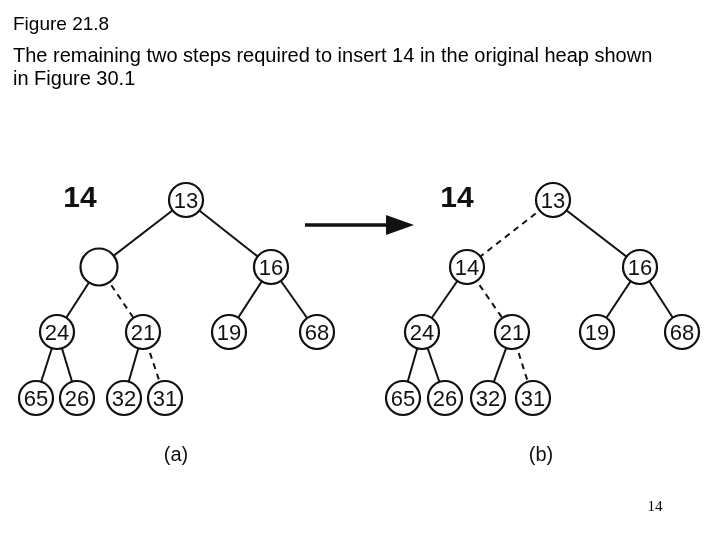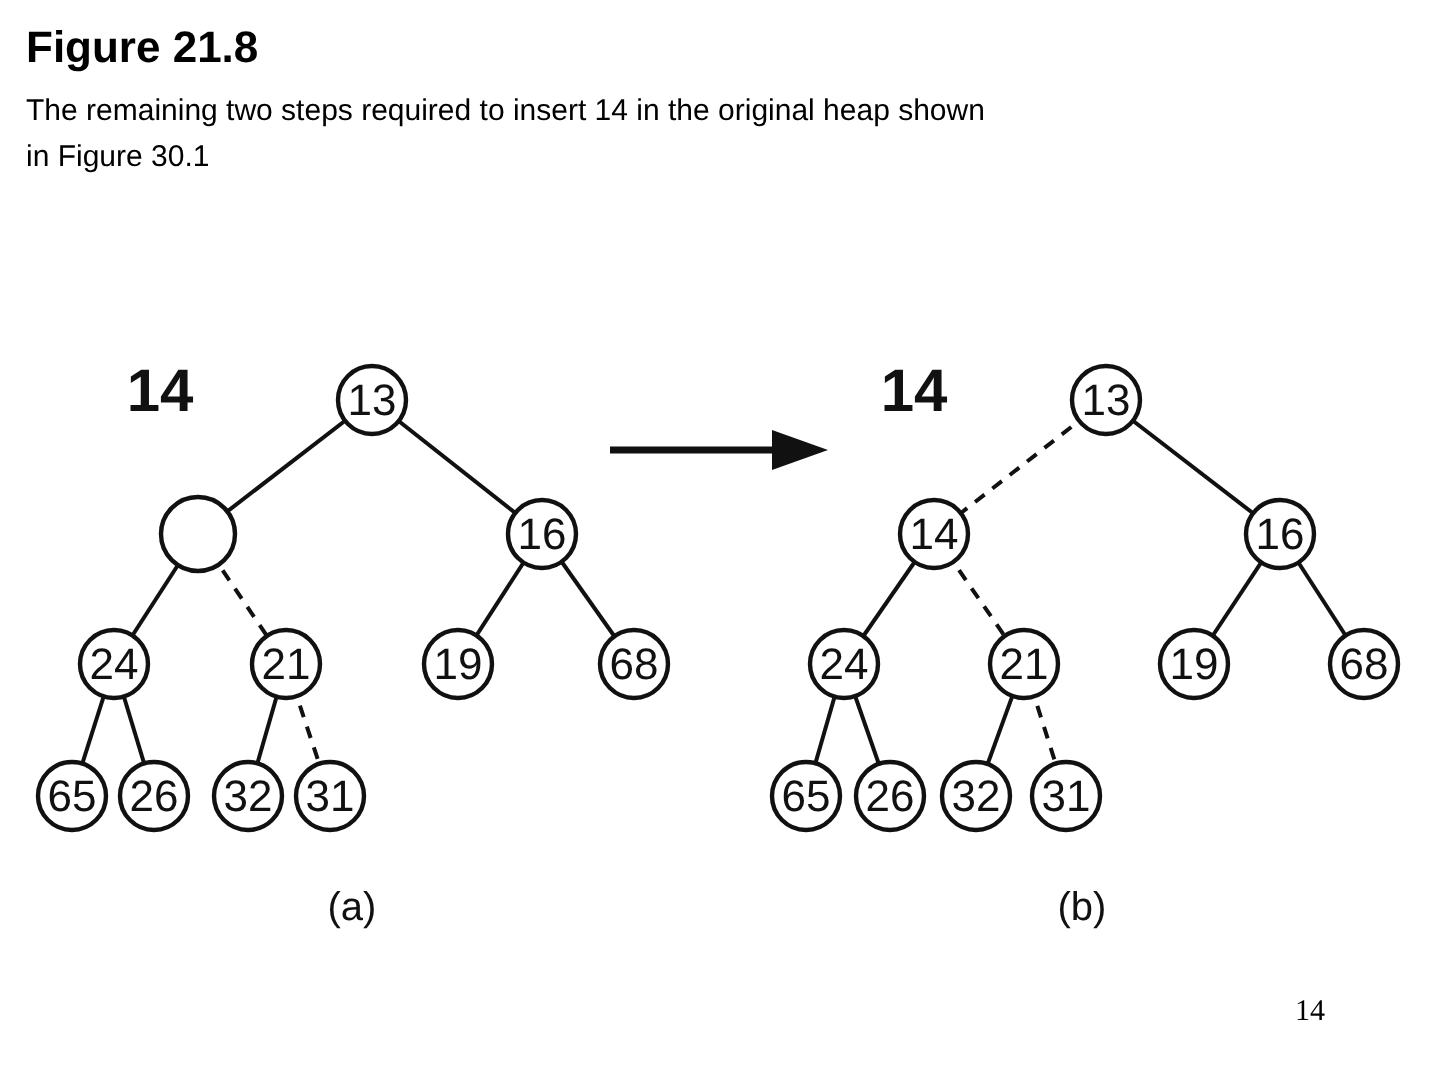--- a/index.html
+++ b/index.html
@@ -16,28 +16,28 @@
     font-family: "Liberation Sans", sans-serif;
     color: #111111;
   }
   .header {
     position: absolute;
     left: 13px;
     top: 11px;
     z-index: 2;
   }
   .title {
-    font-size: 22px;
-    font-weight: bold;
+    font-size: 19px;
+    font-weight: normal;
     line-height: 26px;
     color: #000000;
   }
   .subtitle {
     margin-top: 7px;
-    font-size: 15px;
+    font-size: 20px;
     line-height: 23px;
     color: #000000;
   }
   .subtitle div {
     white-space: nowrap;
   }
   .diagram {
     position: absolute;
     left: 0;
     top: 0;

